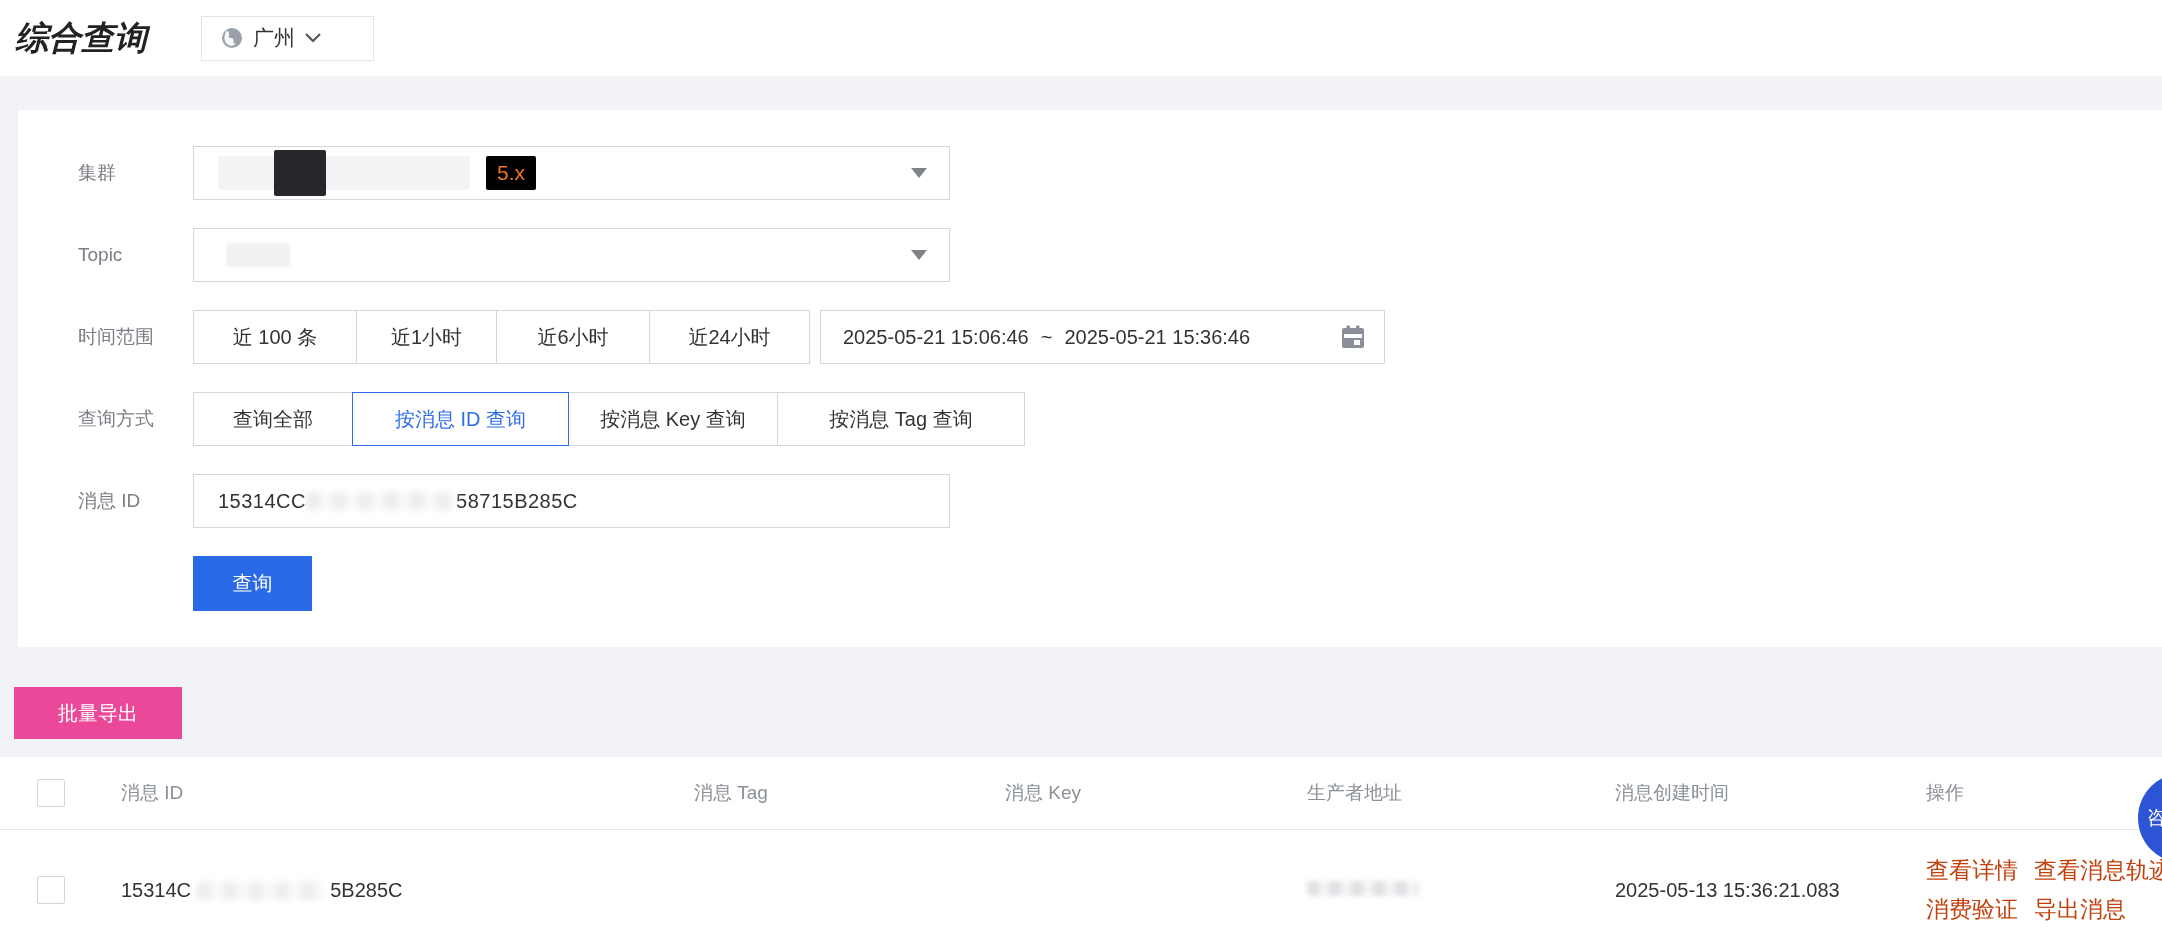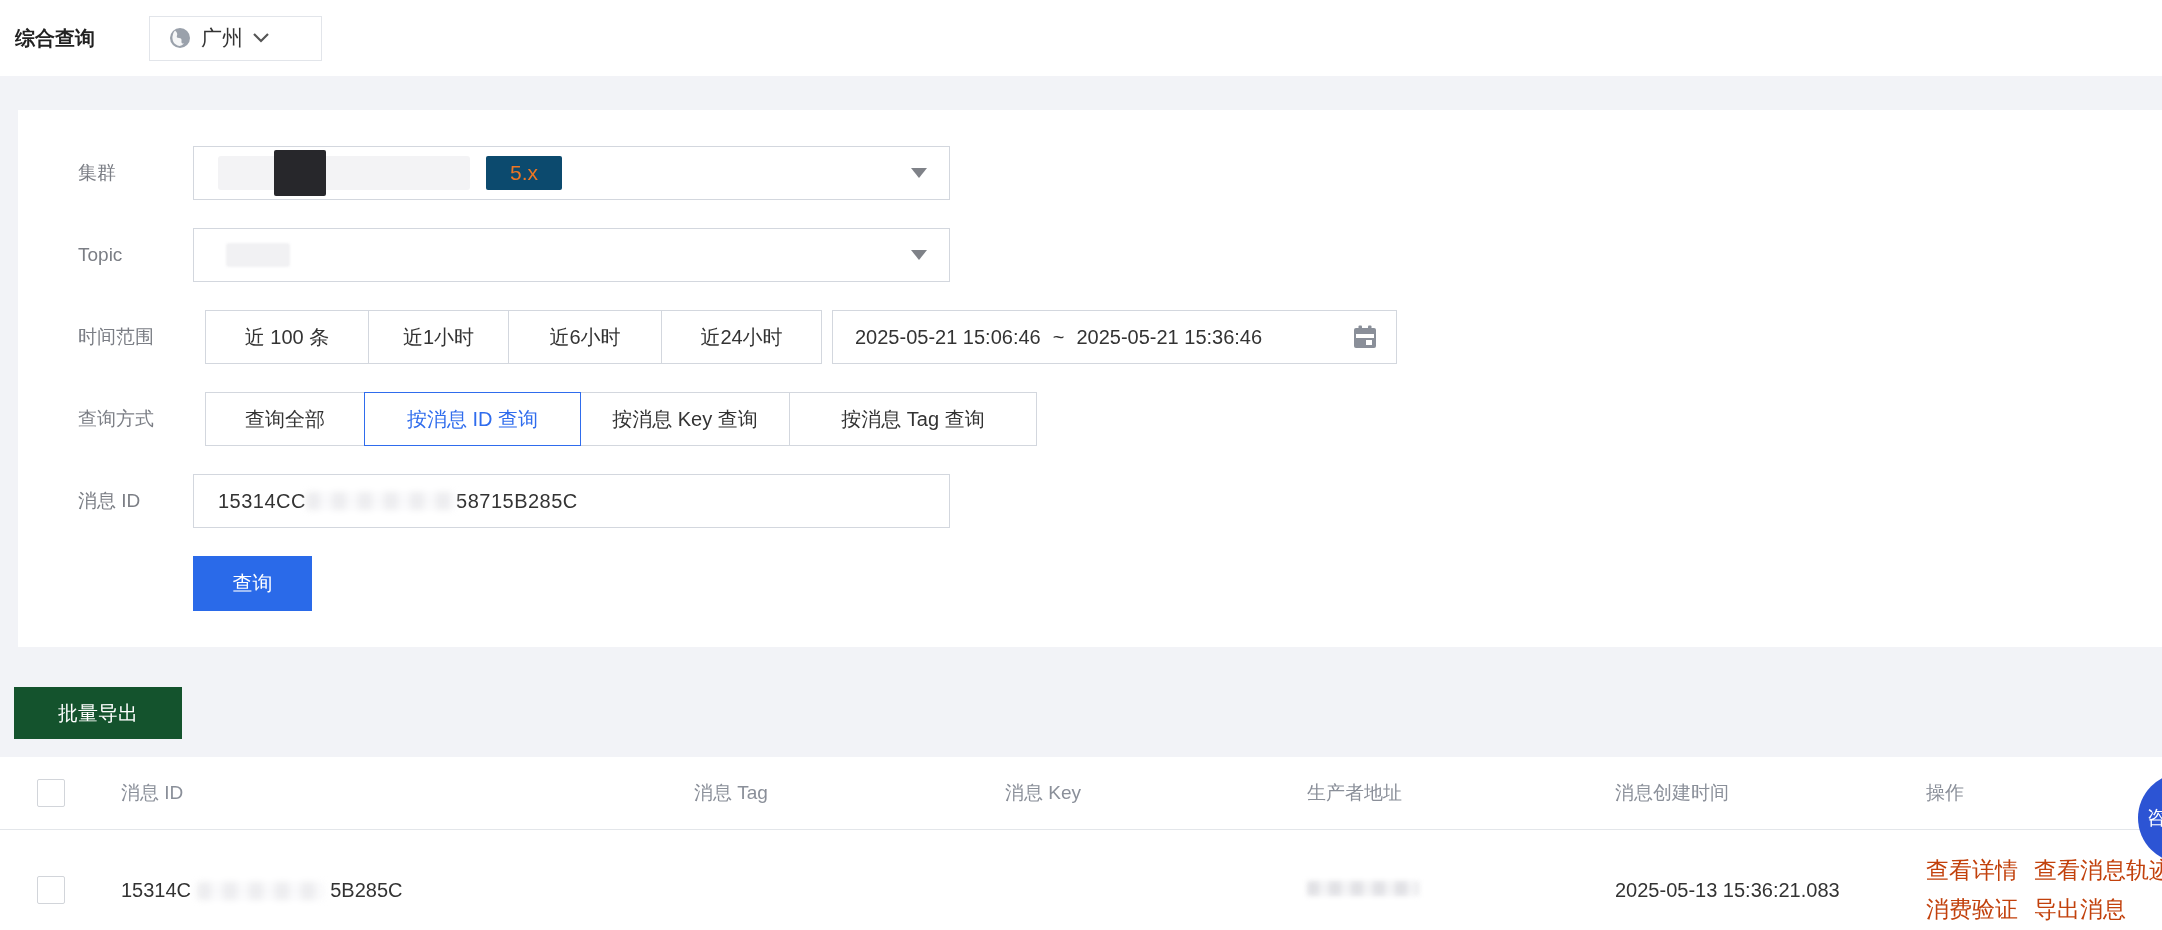--- a/index.html
+++ b/index.html
@@ -7,21 +7,21 @@
     width:2162px;height:930px;position:relative;overflow:hidden;
     background:#f2f3f7;
     font-family:"Liberation Sans","DejaVu Sans",sans-serif;
     color:#333;
   }
   
   .top-header{
     height:76px;background:#fff;display:flex;align-items:center;
     padding-left:15px;
   }
-  .page-title{font-size:20px;font-weight:bold;color:#222;margin:0 0 0 0;}
+  .page-title{font-size:33px;font-weight:bold;color:#222;margin:0 0 0 0;font-style:italic;}
   .region-selector{
     margin-left:54px;height:45px;min-width:173px;box-sizing:border-box;
     background:#fff;border:1px solid #e2e5ea;display:inline-flex;
     align-items:center;padding:0 18px;cursor:pointer;gap:9px;
   }
   .region-selector .r-label{font-size:21px;color:#333;}
   
   .panel{
     margin:34px 0 0 18px;background:#fff;
     padding:36px 0 36px 0;width:2144px;box-sizing:border-box;
@@ -40,57 +40,57 @@
   .select-caret{
     position:absolute;right:22px;top:50%;transform:translateY(-50%);
     width:0;height:0;border-left:8px solid transparent;border-right:8px solid transparent;
     border-top:10px solid #7f8288;
   }
   
   .redact-light{display:inline-block;background:#f1f1f3;border-radius:3px;filter:blur(1px);}
   .redact-strip{position:relative;width:252px;height:34px;background:#f3f3f5;border-radius:3px;}
   .redact-dark{position:absolute;left:56px;top:-6px;width:52px;height:46px;background:#27272b;border-radius:2px;}
   .ver-badge{
-    margin-left:16px;background:#0c4a6e;color:#ee7623;font-size:21px;
-    padding:5px 24px;border-radius:2px;
+    margin-left:16px;background:#000000;color:#ee7623;font-size:21px;
+    padding:5px 11px;border-radius:2px;
   }
   .blur-id{
     display:inline-block;height:18px;border-radius:3px;vertical-align:middle;
     background:repeating-linear-gradient(90deg,#e9e9ec 0 14px,#f8f8fa 14px 26px);
     filter:blur(3px);opacity:.8;
   }
   
   .seg-group{display:flex;align-items:center;}
   .seg-btn{
     height:54px;box-sizing:border-box;border:1px solid #d3d7de;background:#fff;
     display:flex;align-items:center;justify-content:center;font-size:20px;color:#333;
     cursor:pointer;margin-left:-1px;position:relative;white-space:nowrap;
   }
-  .seg-btn:first-child{margin-left:12px;}
+  .seg-btn:first-child{margin-left:0;}
   .seg-btn.selected{border-color:#2f6ced;color:#2f6ced;z-index:2;}
   .date-box{
     margin-left:10px;width:565px;height:54px;box-sizing:border-box;
     border:1px solid #d3d7de;background:#fff;display:flex;align-items:center;
     padding:0 18px 0 22px;font-size:20px;color:#333;cursor:pointer;
   }
   .date-sep{margin:0 12px;color:#333;}
   .cal-icon{margin-left:auto;display:block;}
   
   .text-input{
     width:757px;height:54px;box-sizing:border-box;border:1px solid #d3d7de;
     background:#fff;display:flex;align-items:center;padding:0 20px 0 24px;
     font-size:20px;color:#333;letter-spacing:.5px;
   }
   
   .primary-btn{
     margin-left:175px;width:119px;height:55px;background:#2a6ae9;border:none;
     color:#fff;font-size:20px;cursor:pointer;
   }
   .batch-export{
-    margin:40px 0 0 14px;width:168px;height:52px;background:#14532d;border:none;
+    margin:40px 0 0 14px;width:168px;height:52px;background:#ec4899;border:none;
     color:#fff;font-size:20px;cursor:not-allowed;
   }
   
   .msg-table{margin-top:18px;background:#fff;width:2162px;}
   .t-row{display:flex;align-items:center;}
   .t-head{height:72px;border-bottom:1px solid #e3e6ea;}
   .t-head .t-cell{font-size:19px;color:#8a8f99;}
   .t-body{height:120px;}
   .t-cell{box-sizing:border-box;flex:none;padding-right:10px;}
   .c-check{width:121px;padding-left:37px;}

